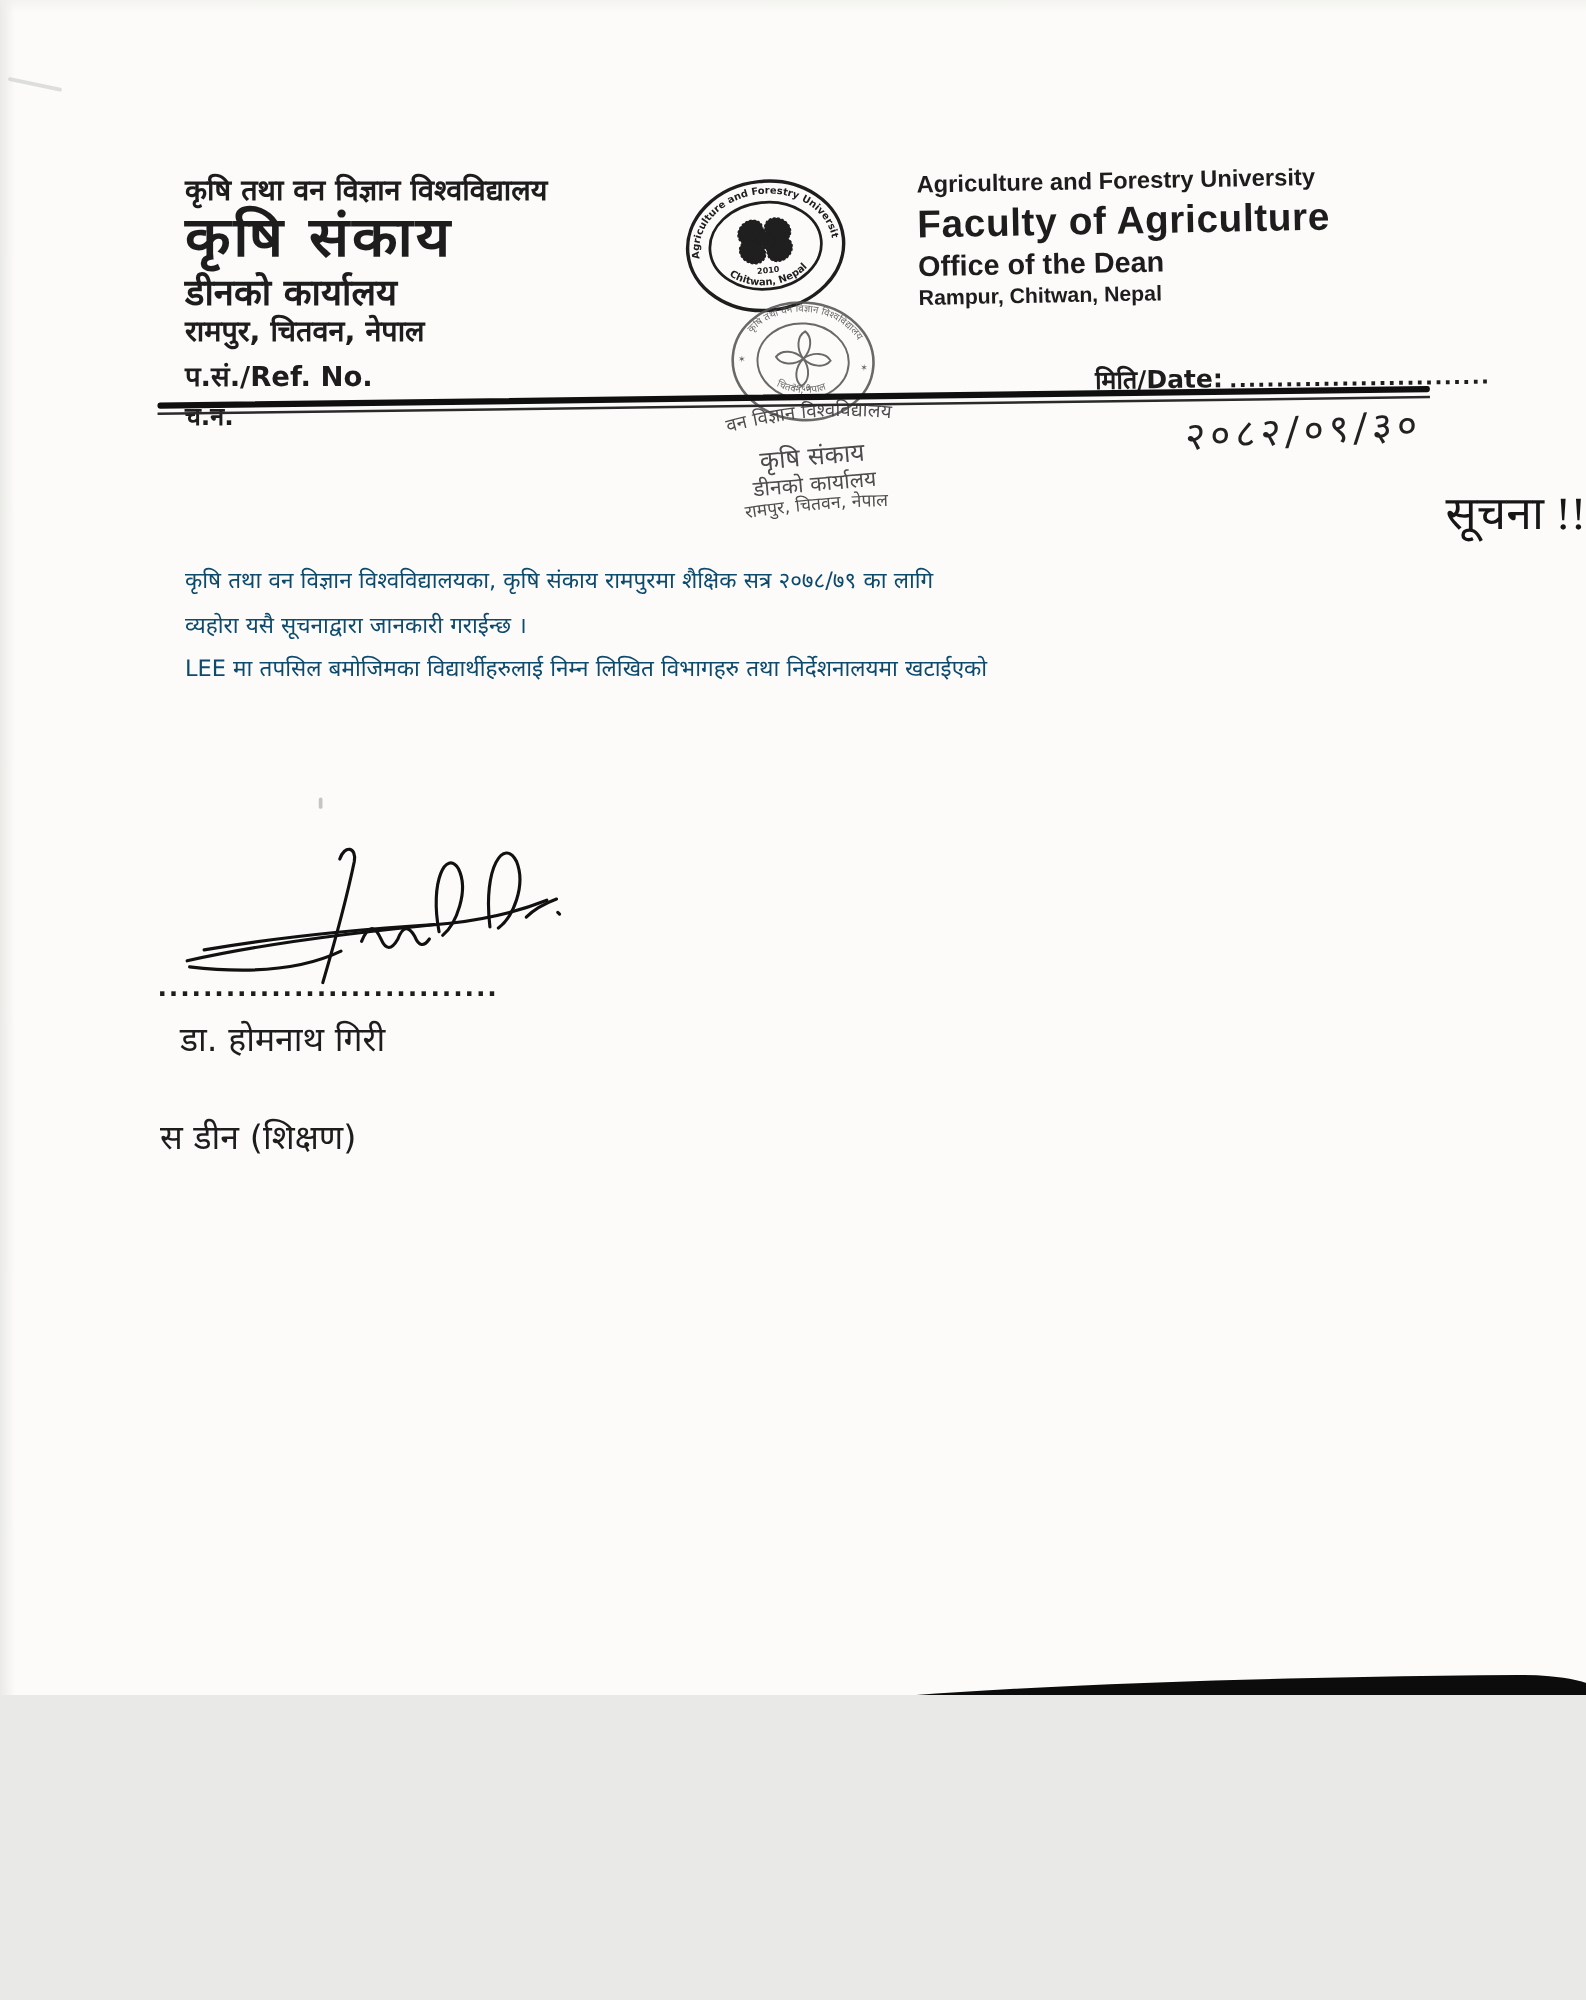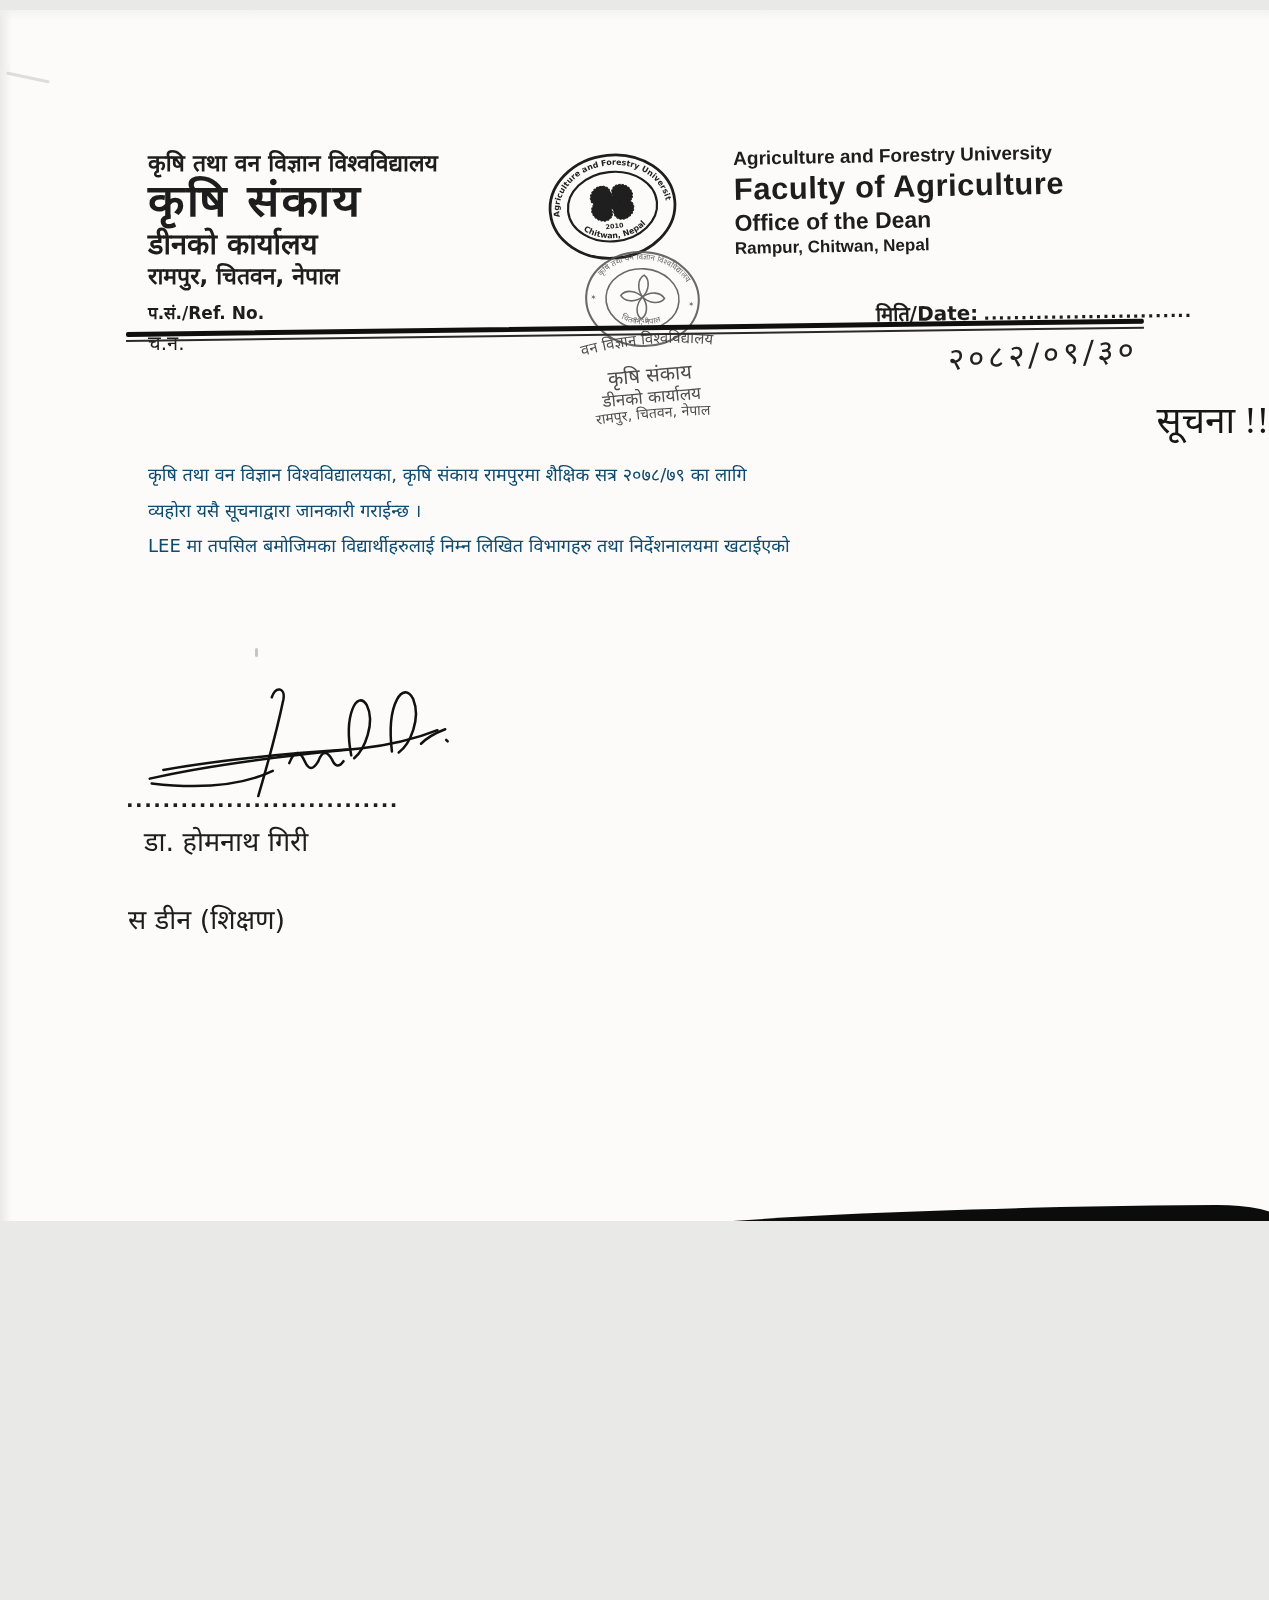--- a/index.html
+++ b/index.html
@@ -1,31 +1,31 @@
 <!DOCTYPE html>
 <html><head>
 <meta charset="utf-8">
 <style>
   html,body{margin:0;padding:0;background:#e9e9e7;}
   .page{
-    position:relative;width:1269px;height:1211px;margin:10px auto;
+    position:relative;width:1269px;height:1356px;margin:0 auto;
     background:#fcfbf9;overflow:hidden;
     font-family:"DejaVu Sans",sans-serif;color:#1d1d1d;
   }
   .abs{position:absolute;}
 
   
   .hl{left:148px;top:140px;}
   .hl .l1{font-size:23px;font-weight:700;line-height:26px;}
   .hl .l2{font-size:44px;font-weight:700;line-height:50px;letter-spacing:2px;
           transform:scaleX(1.08);transform-origin:left center;}
   .hl .l3{font-size:29px;font-weight:700;line-height:36px;}
   .hl .l4{font-size:23px;font-weight:700;line-height:28px;margin-bottom:10px;}
-  .hl .l5{font-size:17px;font-weight:600;line-height:26px;margin-bottom:5px;}
-  .hl .l6{font-size:20px;font-weight:400;line-height:24px;}
+  .hl .l5{font-size:22px;font-weight:600;line-height:26px;margin-bottom:5px;}
+  .hl .l6{font-size:20px;font-weight:700;line-height:24px;}
 
   
   .hr{left:733px;top:136px;transform:rotate(-1.1deg);transform-origin:left top;
       font-family:"Liberation Sans",sans-serif;}
   .hr .r1{font-size:19px;font-weight:700;line-height:25px;}
   .hr .r2{font-size:31px;font-weight:700;line-height:38px;letter-spacing:.5px;}
   .hr .r3{font-size:23px;font-weight:700;line-height:29px;}
   .hr .r4{font-size:17px;font-weight:700;line-height:22px;}
 
   

